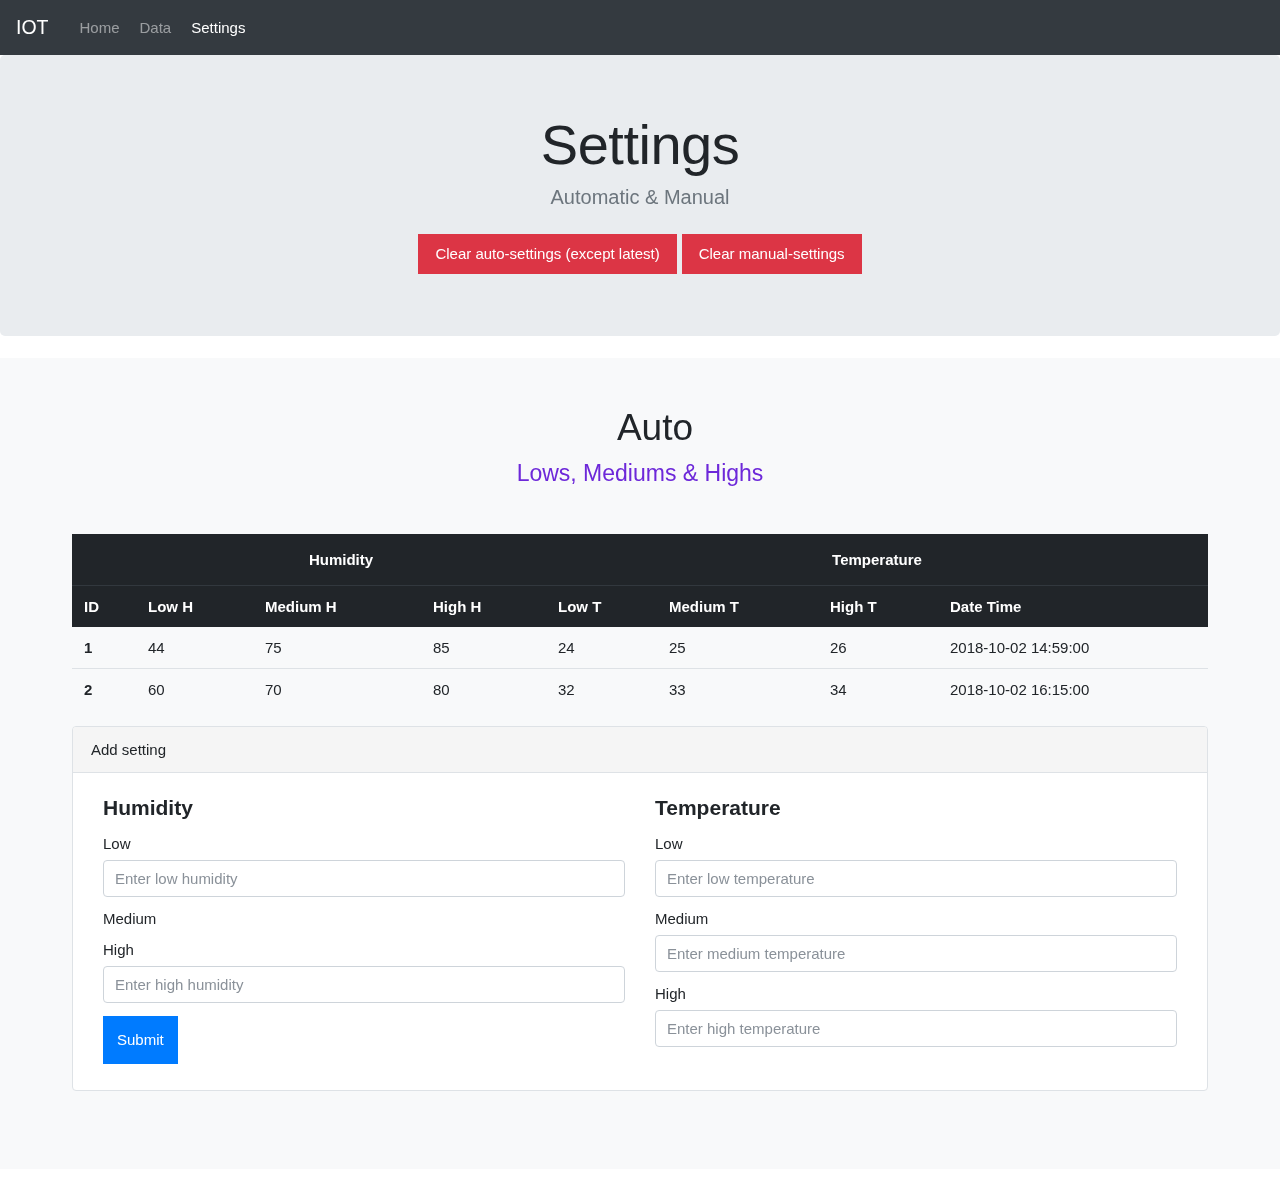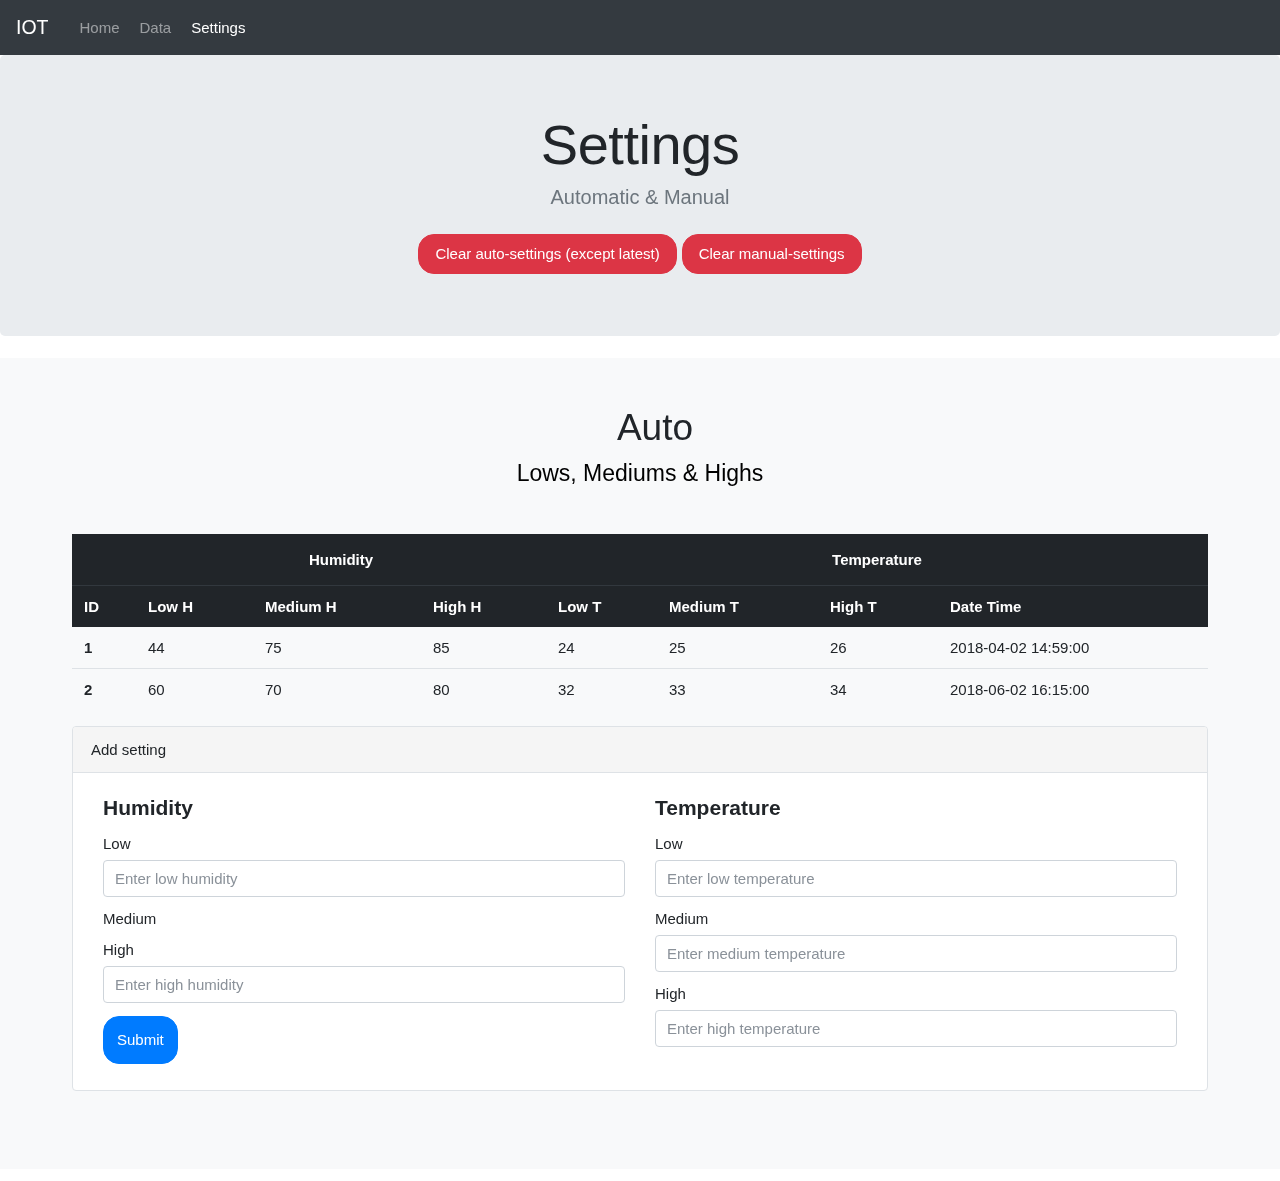--- a/index.html
+++ b/index.html
@@ -61,21 +61,21 @@
     margin: 0 0 24px 0;
     line-height: 1.3;
   }
   .jumbo-buttons {
     display: flex;
     justify-content: center;
     gap: 5px;
   }
   .btn {
     border: 1px solid transparent;
-    border-radius: 16px;
+    border-radius: 0;
     font-size: 15px;
     font-family: "Liberation Sans", sans-serif;
     padding: 10px 16px;
     line-height: 1.2;
     cursor: pointer;
   }
   .btn-danger {
     background: #dc3545;
     border-color: #dc3545;
     color: #ffffff;
@@ -99,21 +99,21 @@
     font-size: 37px;
     font-weight: 400;
     color: #212529;
     margin: 0 0 8px 0;
     line-height: 1.2;
     padding-left: 30px;
   }
   .section-sub {
     font-size: 23px;
     font-weight: 300;
-    color: #000000;
+    color: #6d28d9;
     margin: 0;
     line-height: 1.3;
   }
 
   .container { width: 1136px; margin: 0 auto; }
 
   
   table.data-table {
     width: 100%;
     border-collapse: collapse;
@@ -243,31 +243,31 @@
       </thead>
       <tbody>
         <tr>
           <td class="id-cell">1</td>
           <td>44</td>
           <td>75</td>
           <td>85</td>
           <td>24</td>
           <td>25</td>
           <td>26</td>
-          <td>2018-04-02 14:59:00</td>
+          <td>2018-10-02 14:59:00</td>
         </tr>
         <tr>
           <td class="id-cell">2</td>
           <td>60</td>
           <td>70</td>
           <td>80</td>
           <td>32</td>
           <td>33</td>
           <td>34</td>
-          <td>2018-06-02 16:15:00</td>
+          <td>2018-10-02 16:15:00</td>
         </tr>
       </tbody>
     </table>
 
     <div class="card">
       <div class="card-header">Add setting</div>
       <div class="card-body">
         <form class="form-grid">
 
           <div class="form-col">

